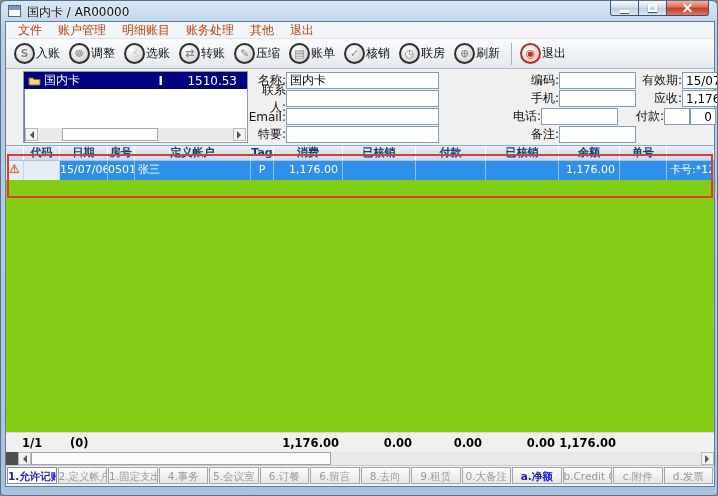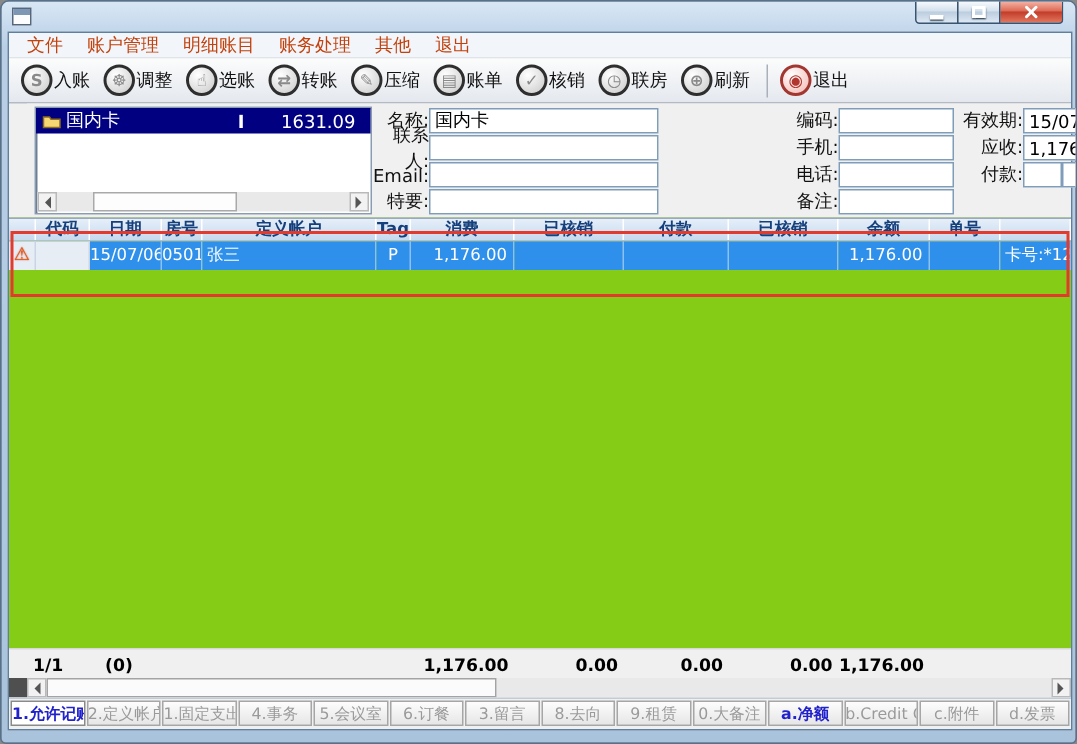--- a/index.html
+++ b/index.html
@@ -118,20 +118,21 @@
   .tab.active { background:#fff; color:#2222cc; font-weight:bold; border-color:#8a8a8a; }
   .tab.highlight { color:#2222cc; font-weight:bold; }
 </style>
 </head>
 <body>
 
 <div class="window">
 
   <div class="titlebar">
     <div class="app-icon"></div>
+    <div class="title-text">国内卡 / AR00000</div>
     <div class="caps">
       <div class="cap">
           <span class="glyph-min"></span>
         </div>
       <div class="cap">
           <span class="glyph-max"></span>
         </div>
       <div class="cap close">
           <span class="glyph-close">
             <i></i>
@@ -197,21 +198,21 @@
     </div>
 
     <div class="workspace">
       <div class="tree-panel">
         <div class="tree-row">
           <svg width="13" height="10">
             <path d="M1 2h4l1 1.5h6V9H1z" fill="#f7d674" stroke="#8a6d1d" stroke-width="1"></path>
           </svg>
           <span class="tree-name">国内卡</span>
           <span class="tree-flag">I</span>
-          <span class="tree-amt">1631.09</span>
+          <span class="tree-amt">1510.53</span>
         </div>
         <div class="tree-scroll">
           <span class="sb-btn">
               <i class="arr left"></i>
             </span>
           <span class="sb-thumb"></span>
           <span class="spacer"></span>
           <span class="sb-btn">
               <i class="arr right"></i>
             </span>
@@ -232,21 +233,21 @@
         <input class="fld" style="width: 153px;" value="">
         <span class="fld-label" style="width:120px">手机:</span>
         <input class="fld" style="width: 77px;" value="">
         <span class="fld-label" style="width:46px">应收:</span>
         <input class="fld num" style="width: 52px;" value="1,176.00">
 
       </div>
       <div class="fld-row" style="left:228px; top:39px;">
         <span class="fld-label" style="width:40px">Email:</span>
         <input class="fld" style="width: 153px;" value="">
-        <span class="fld-label" style="width:120px">电话:</span>
+        <span class="fld-label" style="width:102px">电话:</span>
         <input class="fld" style="width: 77px;" value="">
         <span class="fld-label" style="width:46px">付款:</span>
         <input class="fld" style="width: 26px;" value="">
         <input class="fld num" style="width: 26px;" value="0">
 
       </div>
       <div class="fld-row" style="left:228px; top:57px;">
         <span class="fld-label" style="width:40px">特要:</span>
         <input class="fld" style="width: 153px;" value="">
         <span class="fld-label" style="width:120px">备注:</span>
@@ -314,21 +315,21 @@
         </span>
     </div>
 
     <div class="tabbar">
       <span class="tab active">1.允许记账</span>
       <span class="tab">2.定义帐户</span>
       <span class="tab">1.固定支出</span>
       <span class="tab">4.事务</span>
       <span class="tab">5.会议室</span>
       <span class="tab">6.订餐</span>
-      <span class="tab">3.留言</span>
+      <span class="tab">6.留言</span>
       <span class="tab">8.去向</span>
       <span class="tab">9.租赁</span>
       <span class="tab">0.大备注</span>
       <span class="tab highlight">a.净额</span>
       <span class="tab">b.Credit OK</span>
       <span class="tab">c.附件</span>
       <span class="tab">d.发票</span>
     </div>
 
   </div>

